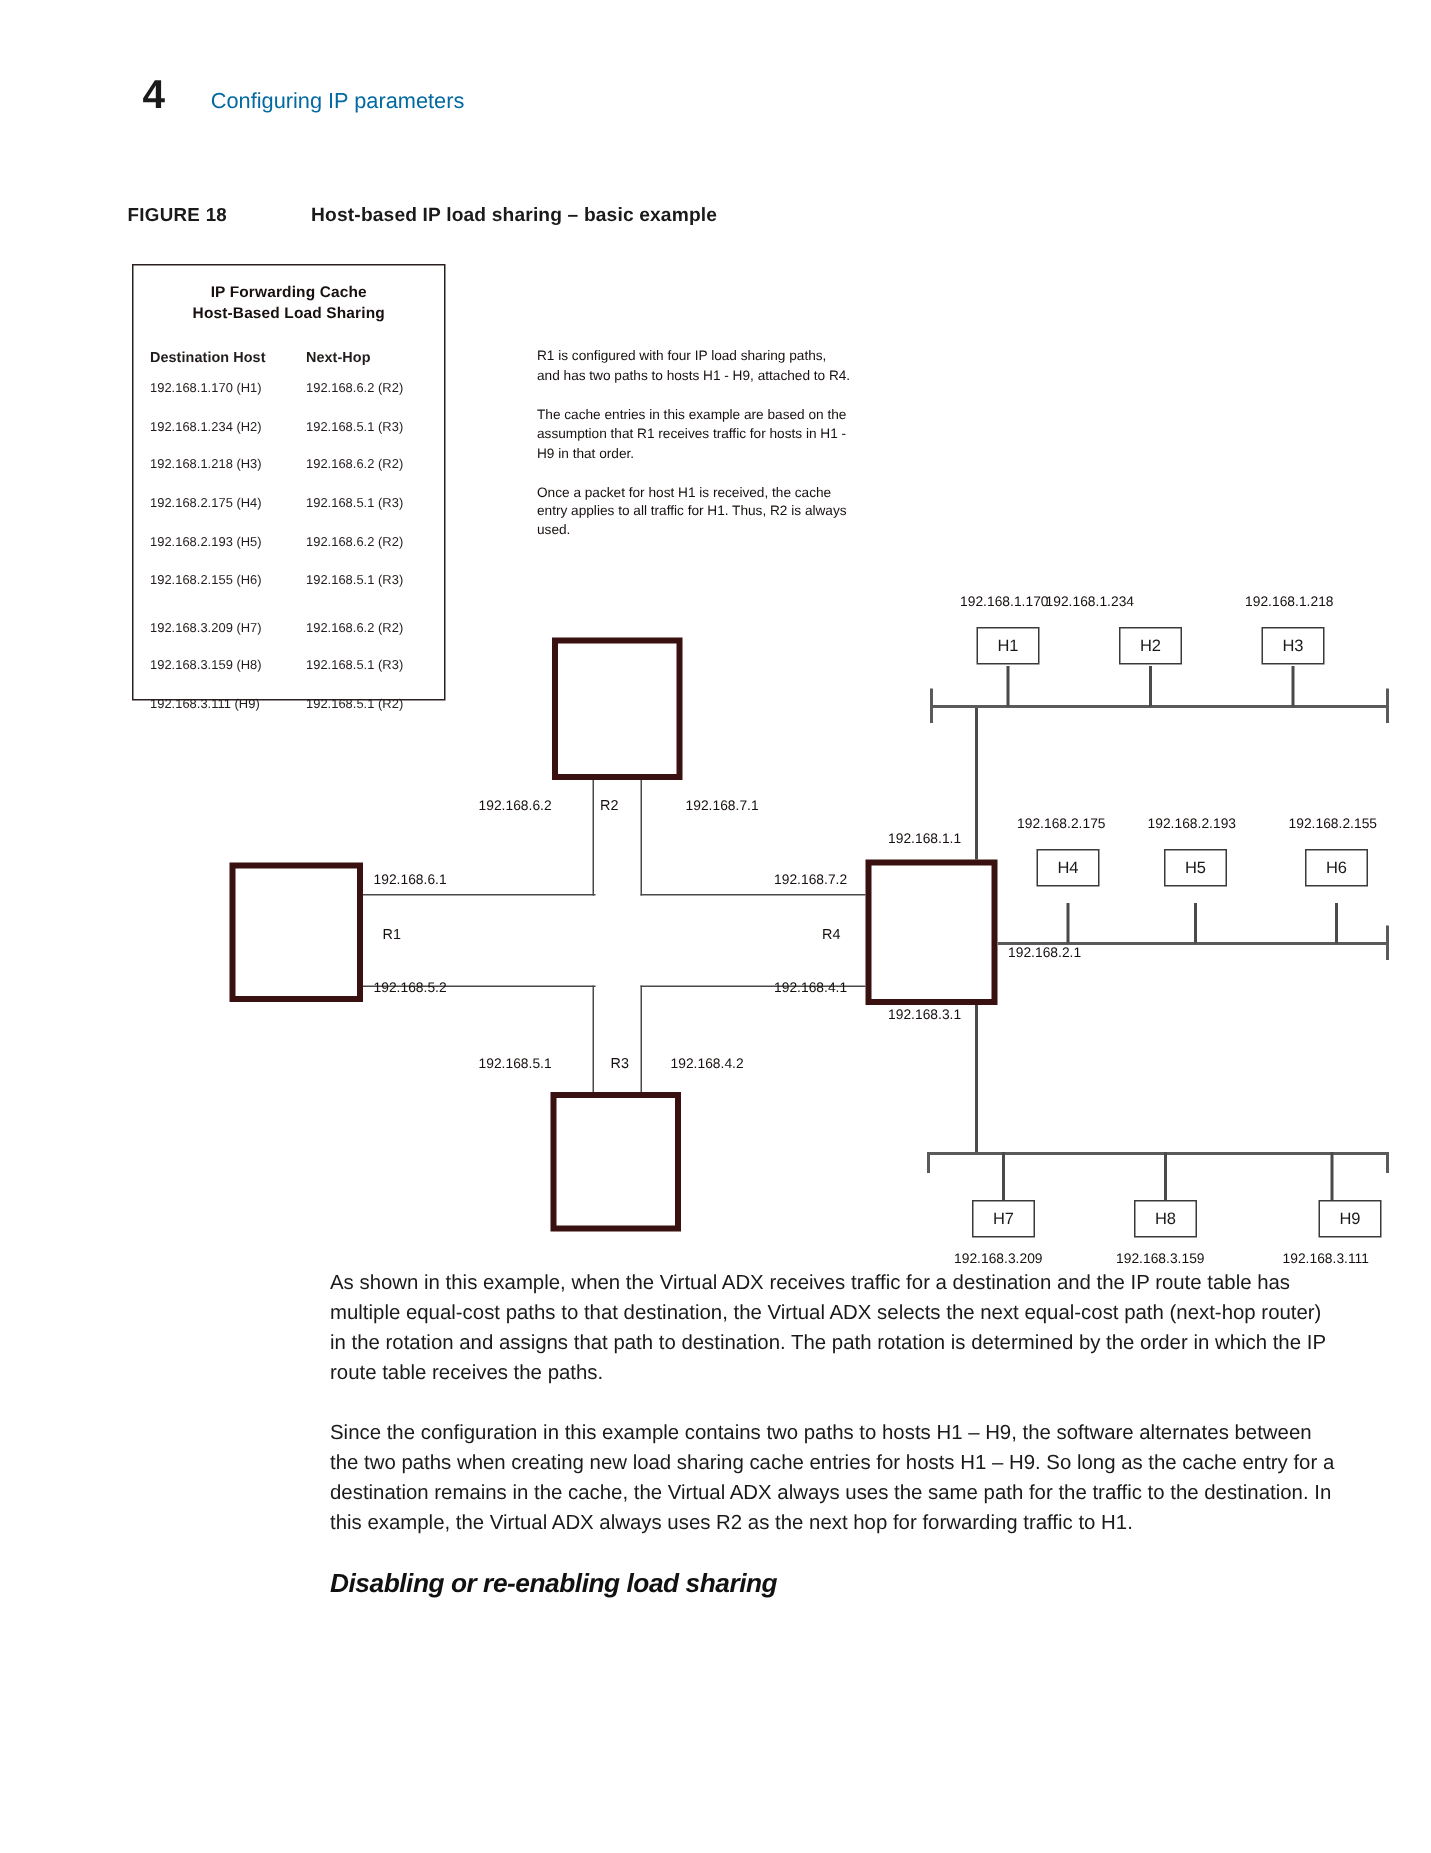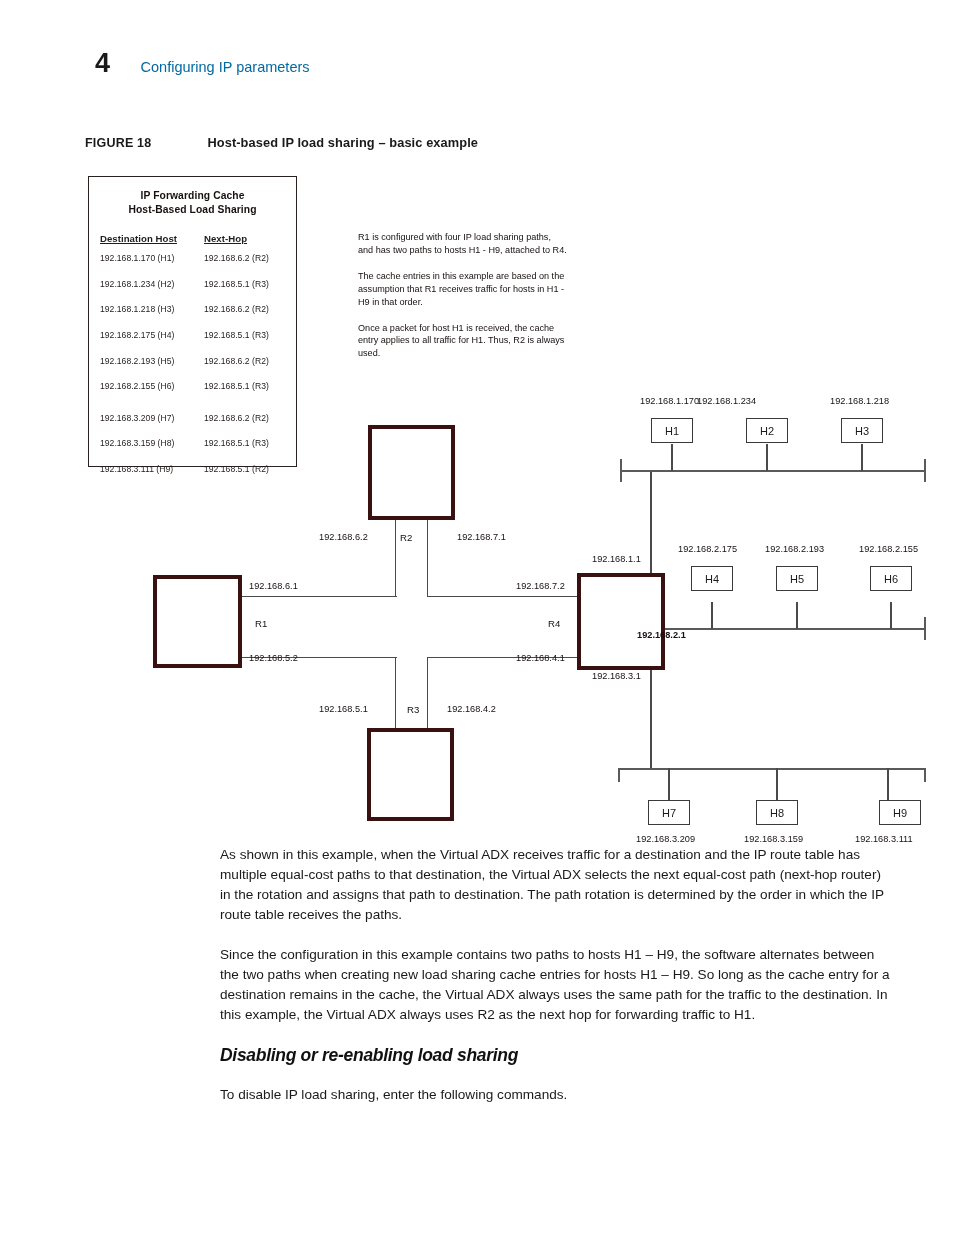--- a/index.html
+++ b/index.html
@@ -28,21 +28,21 @@
   
   .cache-box {
     position:absolute; left:88px; top:176px; width:209px; height:291px;
     border:1.3px solid #2a2020; background:#fff;
     box-sizing:border-box;
   }
   .cache-title {
     text-align:center; font-size:10.3px; font-weight:bold; line-height:1.32;
     margin-top:12px; color:#17100f; letter-spacing:0.1px;
   }
-  .cache-hdr { display:flex; margin-top:17px; padding:0 11px;text-decoration:underline; }
+  .cache-hdr { display:flex; margin-top:17px; padding:0 11px; }
   .cache-hdr .c1 { width:104px; font-size:9.6px; font-weight:bold; letter-spacing:0.05px; }
   .cache-hdr .c2 { font-size:9.6px; font-weight:bold; letter-spacing:0.05px; }
   .cache-rows { margin-top:9px; padding:0 11px; }
   .crow { display:flex; height:25.6px; align-items:flex-start; }
   .crow .c1 { width:104px; font-size:8.6px; letter-spacing:0.02px; }
   .crow .c2 { font-size:8.6px; letter-spacing:0.02px; }
   .crow.gap { margin-top:6px; }
 
   
   .notes { position:absolute; left:358px; top:231px; width:210px; }
@@ -234,23 +234,22 @@
   <div class="dlabel" style="left:319px; top:532px;">192.168.6.2</div>
   <div class="dlabel" style="left:457px; top:532px;">192.168.7.1</div>
   <div class="dlabel" style="left:516px; top:581px;">192.168.7.2</div>
 
   <div class="dlabel" style="left:249px; top:653px;">192.168.5.2</div>
   <div class="dlabel" style="left:319px; top:704px;">192.168.5.1</div>
   <div class="dlabel" style="left:447px; top:704px;">192.168.4.2</div>
   <div class="dlabel" style="left:516px; top:653px;">192.168.4.1</div>
 
   <div class="dlabel" style="left:592px; top:554px;">192.168.1.1</div>
-  <div class="dlabel" style="left:637px; top:630px;font-weight:bold;">192.168.2.1</div>
+  <div class="dlabel" style="left:672px; top:630px;">192.168.2.1</div>
   <div class="dlabel" style="left:592px; top:671px;">192.168.3.1</div>
 
 </div>
 
 <div class="body" style="top:845px;">
   <p>As shown in this example, when the Virtual ADX receives traffic for a destination and the IP route table has multiple equal-cost paths to that destination, the Virtual ADX selects the next equal-cost path (next-hop router) in the rotation and assigns that path to destination. The path rotation is determined by the order in which the IP route table receives the paths.</p>
   <p>Since the configuration in this example contains two paths to hosts H1 – H9, the software alternates between the two paths when creating new load sharing cache entries for hosts H1 – H9. So long as the cache entry for a destination remains in the cache, the Virtual ADX always uses the same path for the traffic to the destination. In this example, the Virtual ADX always uses R2 as the next hop for forwarding traffic to H1.</p>
   <h2 class="sec-head">Disabling or re-enabling load sharing</h2>
-  <p>To disable IP load sharing, enter the following commands.</p>
 </div>
 
 </body></html>

